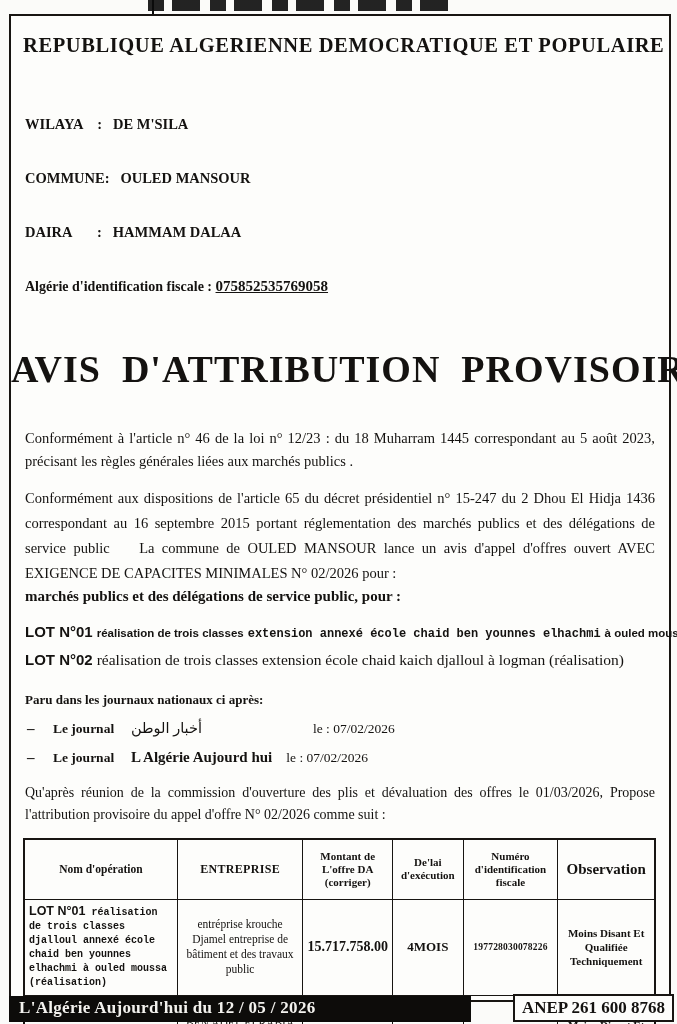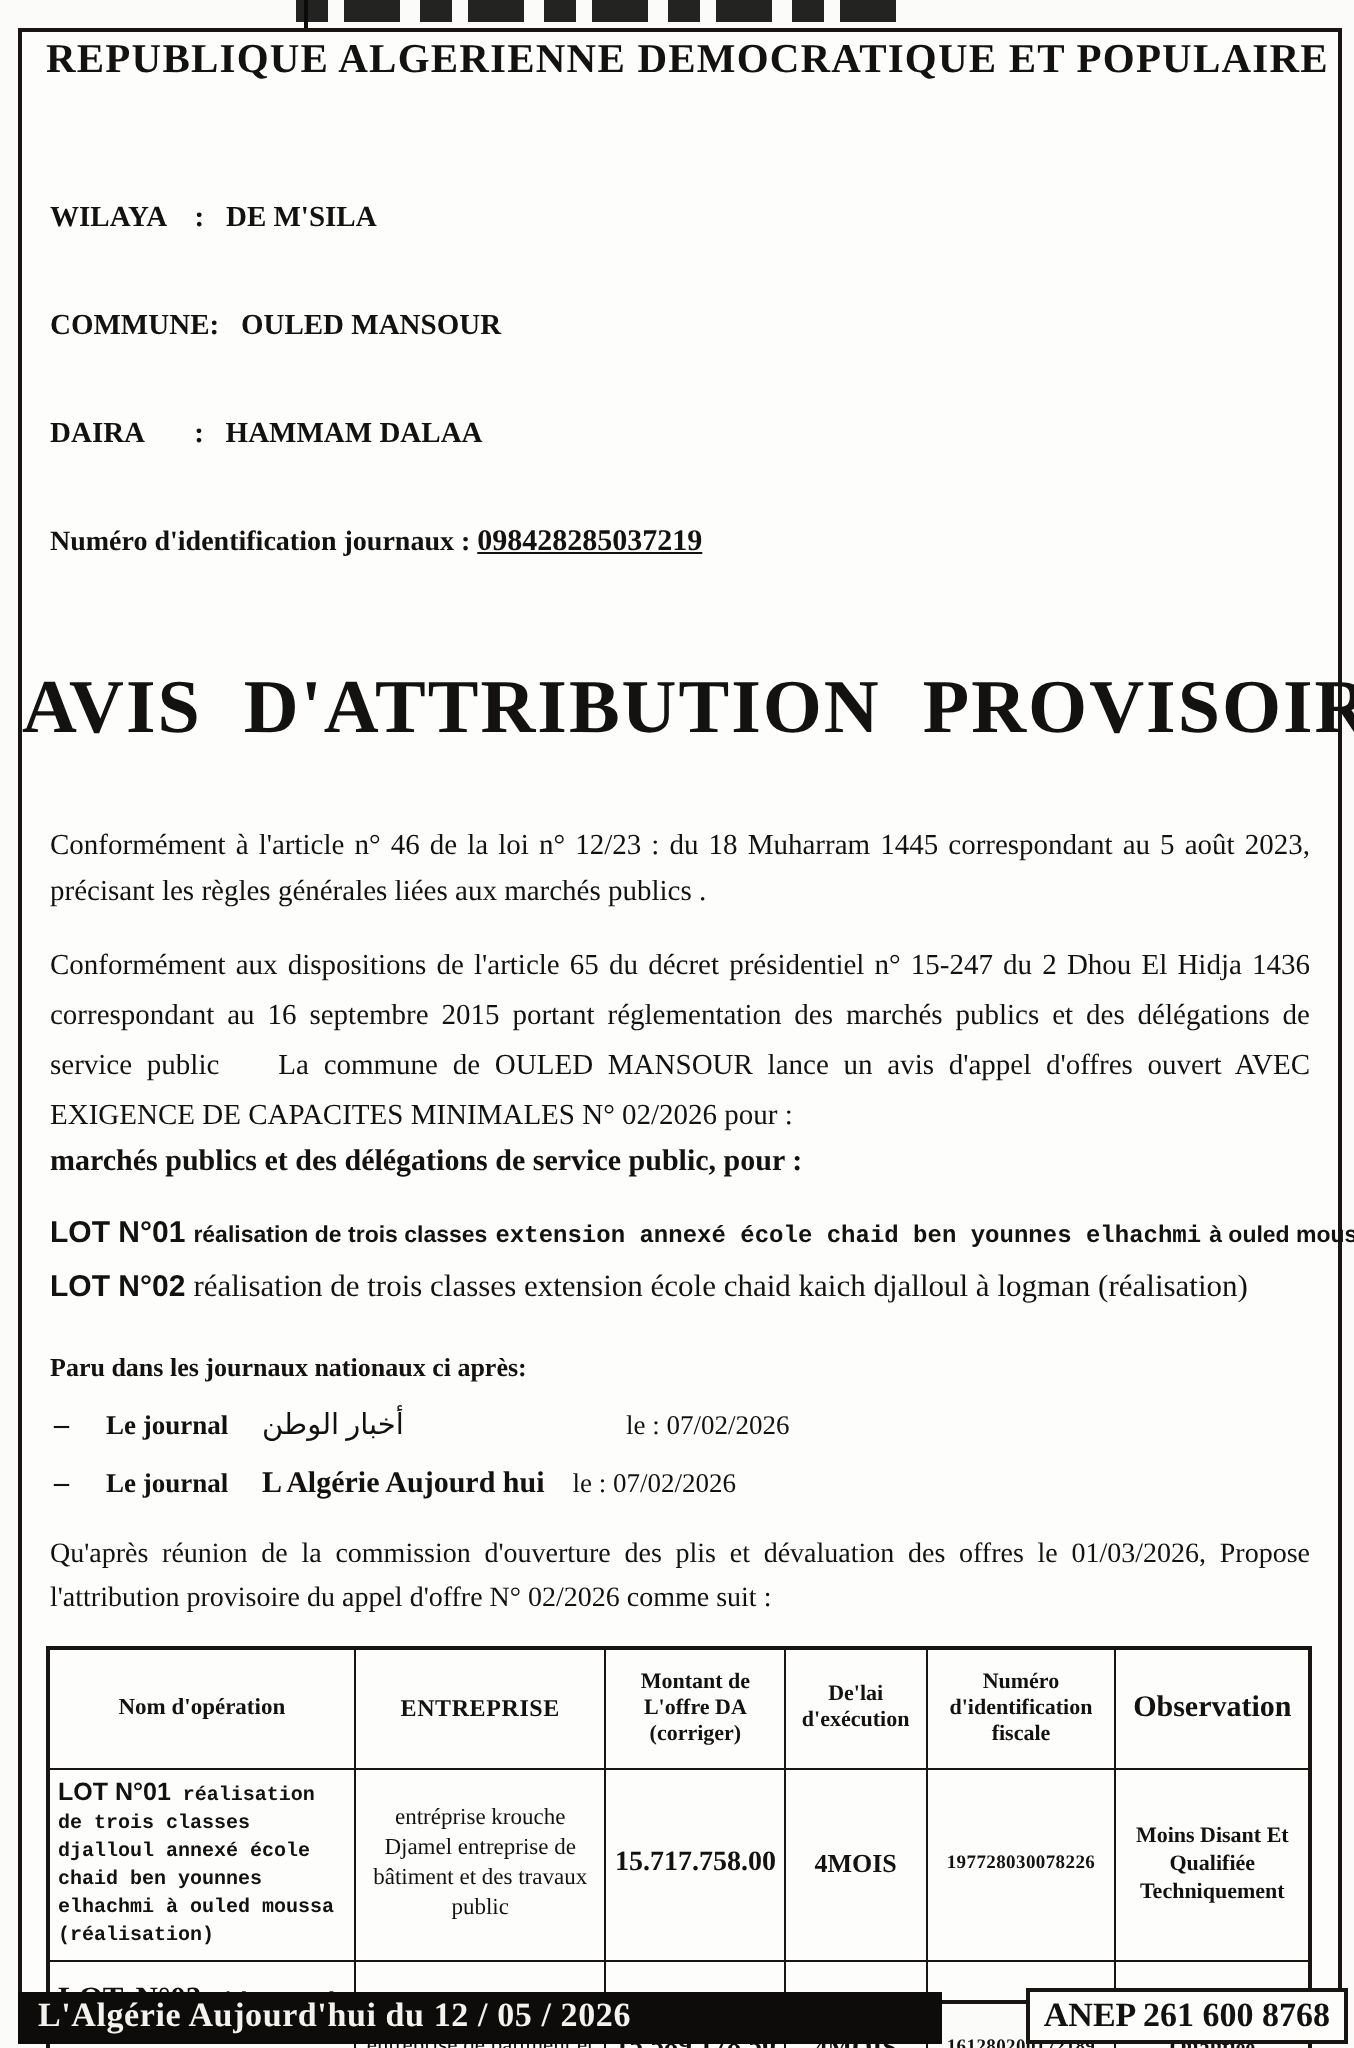--- a/index.html
+++ b/index.html
@@ -19,21 +19,21 @@
   }
   .masthead-tick { position:absolute; top:0; left:152px; width:2px; height:16px; background:#0b0b0b; }
 
   .doc {
     position:absolute; top:14px; left:9px; width:662px; height:988px;
     border:2.5px solid #181512;
     background:#fdfdfb;
   }
   .republic {
     font-weight:bold; font-size:20.5px; letter-spacing:.6px;
-    padding:3px 10px 2px 12px; white-space:nowrap;
+    padding:18px 10px 2px 12px; white-space:nowrap;
   }
   .adminblock { margin:20px 0 0 14px; font-weight:bold; font-size:14.5px; line-height:18px; white-space:pre; }
   .fiscal-line { margin:1px 0 0 14px; font-weight:bold; font-size:14px; }
   .fiscal-num { text-decoration:underline; font-size:15px; }
 
   .big-title {
     margin-top:52px; text-align:center;
     font-weight:bold; font-size:38px; letter-spacing:1px; white-space:pre;
   }
 
@@ -108,21 +108,21 @@
 <div class="doc">
 
   <div class="republic">REPUBLIQUE ALGERIENNE DEMOCRATIQUE ET POPULAIRE</div>
 
   <div class="adminblock">
     <div>WILAYA    :   DE M'SILA</div>
     <div>COMMUNE:   OULED MANSOUR</div>
     <div>DAIRA       :   HAMMAM DALAA</div>
   </div>
   <div class="fiscal-line">
-    <span>Numéro d'identification journaux : </span><span class="fiscal-num">098428285037219</span>
+    <span>Algérie d'identification fiscale : </span><span class="fiscal-num">075852535769058</span>
   </div>
 
   <div class="big-title">AVIS  D'ATTRIBUTION  PROVISOIRE</div>
 
   <div class="para p1">Conformément à l'article n° 46 de la loi n° 12/23 : du 18 Muharram 1445 correspondant au 5 août 2023, précisant les règles générales liées aux marchés publics .</div>
   <div class="para p2">Conformément  aux dispositions de l'article 65 du  décret présidentiel n° 15-247 du 2 Dhou El Hidja 1436 correspondant au 16 septembre 2015 portant réglementation des marchés publics et des délégations de service public&nbsp;&nbsp;&nbsp;&nbsp;La commune de OULED MANSOUR lance un avis d'appel d'offres ouvert AVEC EXIGENCE DE CAPACITES MINIMALES N° 02/2026 pour :</div>
   <div class="para p2b">marchés publics et des délégations de service public, pour :</div>
 
   <div class="lots">
     <div class="lot-line">

